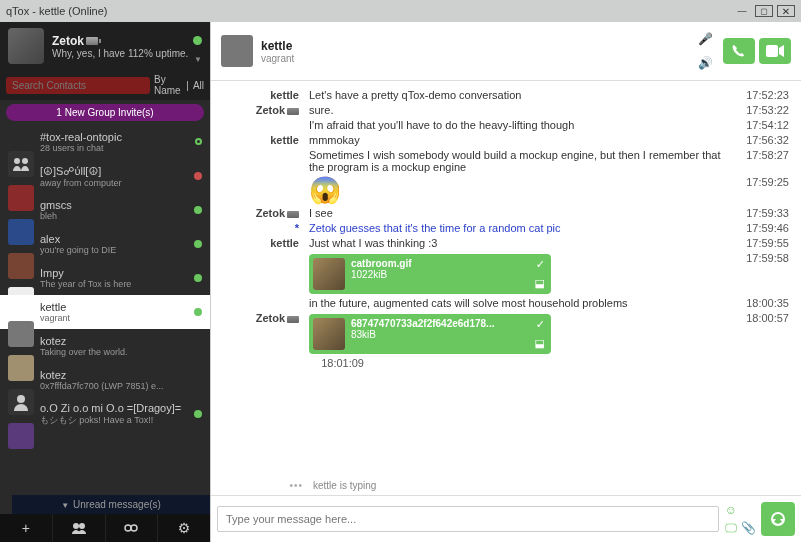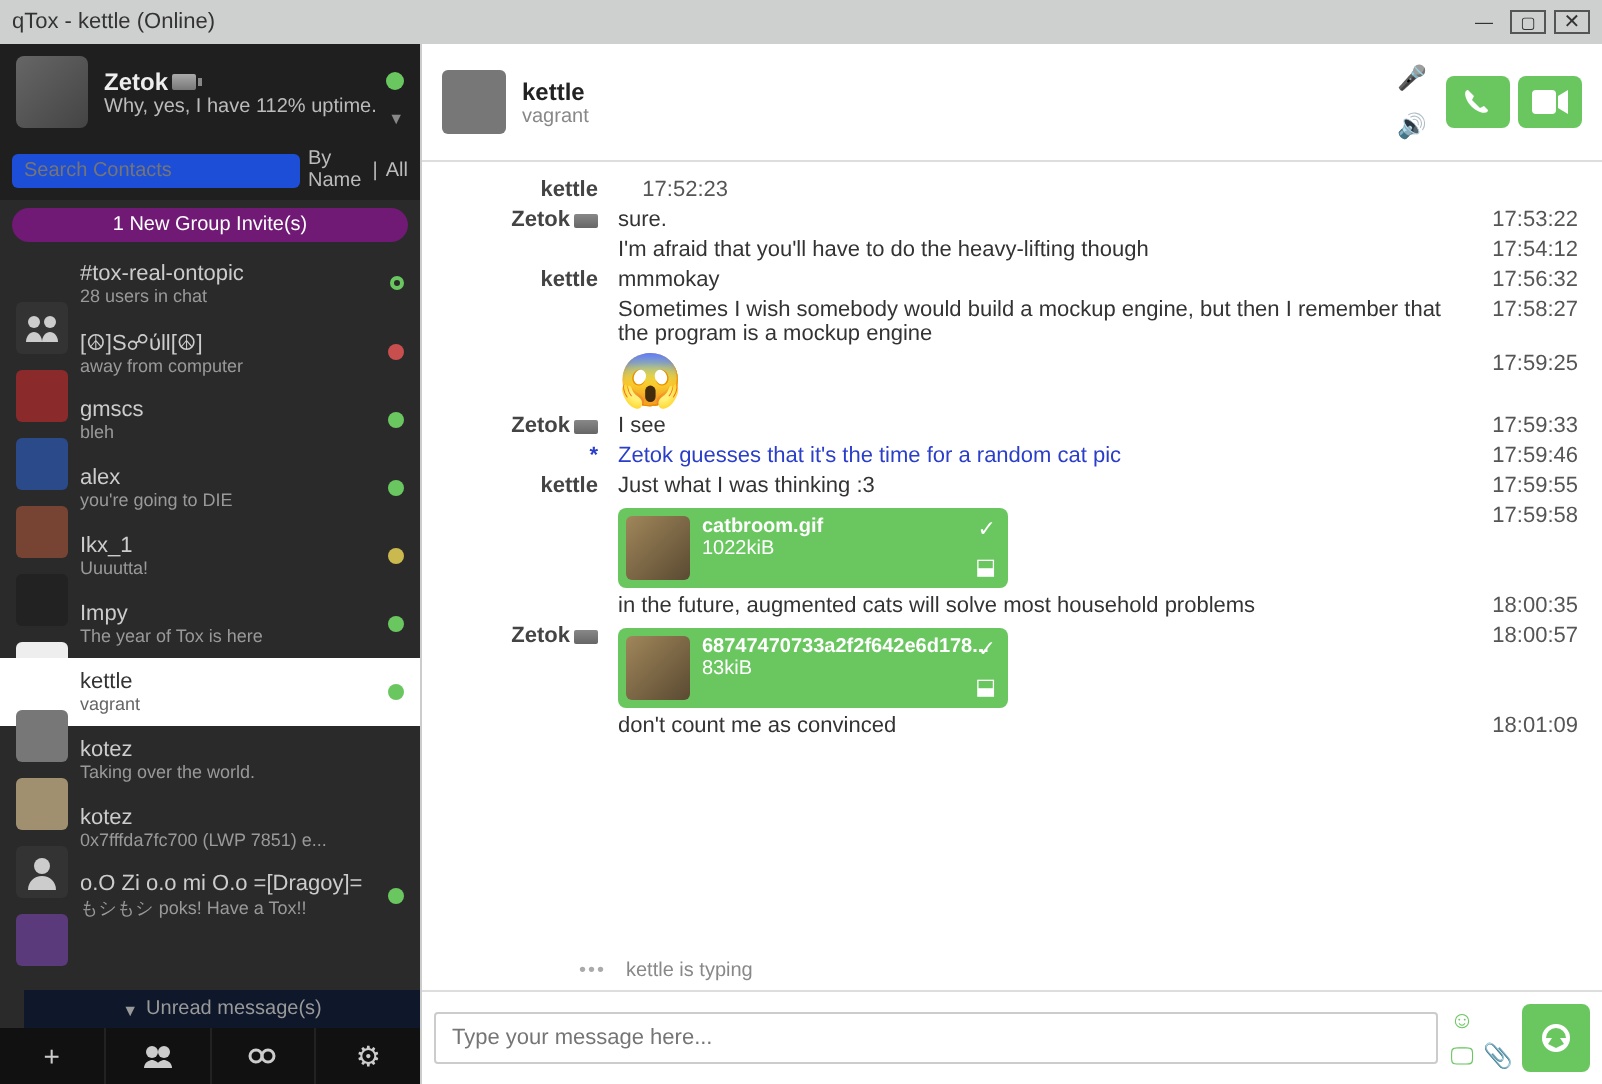--- a/index.html
+++ b/index.html
@@ -16,21 +16,21 @@
   .sidebar { width: 210px; background: #2a2a2a; display: flex; flex-direction: column; color: #ccc; }
   .profile { display: flex; align-items: center; padding: 6px 8px; gap: 8px; background: #1f1f1f; position:relative;}
   .avatar { width: 36px; height: 36px; border-radius: 4px; background: linear-gradient(135deg,#666,#444); flex:none;}
   .profile .name { font-weight: bold; font-size: 12px; color:#eee;}
   .profile .status { font-size: 10px; color: #bbb; }
   .profile .dot { width:9px;height:9px;border-radius:50%;background:#6ac760;position:absolute;right:8px;top:14px;}
   .profile .tri { position:absolute; right:8px; bottom:6px; color:#888; font-size:8px;}
   .profile .icon-cap { width:12px;height:8px;display:inline-block;vertical-align:middle;margin-left:2px;background:linear-gradient(#aaa,#777);border-radius:1px;position:relative;}
   .profile .icon-cap::after{content:"";position:absolute;right:-3px;top:2px;width:2px;height:4px;background:#888;}
   .searchrow { display:flex; align-items:center; padding:4px 6px; gap:4px; background:#1f1f1f;}
-  .searchrow input { flex:1; background:#1d4ed8; border:none; padding:3px 6px; color:#ccc; font-size:10px; border-radius:3px;}
+  .searchrow input { flex:1; background:#7f1d1d; border:none; padding:3px 6px; color:#ccc; font-size:10px; border-radius:3px;}
   .searchrow .filter { color:#bbb; font-size:10px;}
   .invitebar { margin:4px 6px; background:#701a75; color:#fff; text-align:center; padding:3px 0; border-radius:10px; font-size:10px;}
   .contacts { flex:1; overflow:auto; }
   .contact { display:flex; align-items:center; gap:6px; padding:4px 8px; height:34px; position:relative;}
   .contact.active { background:#fff; color:#333;}
   .contact .cav { width:26px; height:26px; border-radius:3px; background:#555; flex:none; display:flex;align-items:center;justify-content:center;font-size:10px;color:#eee;margin-top:43px;}
   .contact .cname { font-size:11px; font-weight:normal;}
   .contact.active .cname{color:#333;}
   .contact .csub { font-size:9px; color:#999;}
   .contact.active .csub{color:#666;}
@@ -50,21 +50,21 @@
   .chathead .spacer{flex:1;}
   .hbtn { width:32px;height:26px;border-radius:4px;background:#6ac760;margin-left:4px;display:flex;align-items:center;justify-content:center;color:#fff;font-size:13px;}
   .hicon { width:26px;height:22px;background:none;color:#aaa;border:none;margin-left:2px;display:flex;align-items:center;justify-content:center;font-size:12px;}
   .chatlog { flex:1; overflow:auto; padding:8px 12px 8px 8px;}
   .msg { display:flex; align-items:flex-start; margin-bottom:3px; font-size:11px;}
   .msg .who { width:90px; text-align:right; padding-right:10px; font-weight:bold; color:#444;}
   .msg .body { flex:1; color:#333; padding-right:8px;}
   .msg .time { width:55px; text-align:right; color:#555;}
   .msg.action .who{color:#2a3ec9;} .msg.action .body{color:#2a3ec9;}
   .emoji { font-size:26px; line-height:1; display:inline-block; padding:1px 0;}
-  .filecard { display:flex; background:#6ac760; color:#fff; border-radius:4px; padding:4px; width:195px; margin-top:2px; align-items:flex-start; position:relative;}
+  .filecard { display:flex; background:#6ac760; color:#fff; border-radius:4px; padding:4px; width:242px; margin-top:2px; align-items:flex-start; position:relative;}
   .filecard .thumb { width:32px;height:32px;border-radius:3px;margin-right:6px; background:rgba(0,0,0,0.25);}
   .filecard .fname{font-size:10px;font-weight:bold;}
   .filecard .fsize{font-size:10px;}
   .filecard .okicon{position:absolute;right:6px;top:4px;font-size:11px;}
   .filecard .saveicon{position:absolute;right:6px;bottom:4px;font-size:11px;}
   .typing { display:flex; align-items:center; padding:4px 12px; color:#888; font-size:10px;}
   .typing .dots { width:90px;text-align:right;padding-right:10px;color:#aaa;letter-spacing:1px;}
   .inputbar { border-top:1px solid #ddd; padding:6px; display:flex; align-items:center;}
   .inputbar input { flex:1; border:1px solid #ccc; padding:6px 8px; font-size:11px; color:#555; border-radius:2px;}
   .inputside { display:flex; flex-direction:column; margin-left:4px; gap:2px; }
@@ -137,28 +137,20 @@
         </div>
         <div class="contact">
           <div class="cav" style="background: rgb(119, 68, 51);"></div>
           <div>
             <div class="cname">alex</div>
             <div class="csub">you're going to DIE</div>
           </div>
           <span class="st green"></span>
         </div>
         <div class="contact">
-          <div class="cav" style="background: rgb(34, 34, 34);"></div>
-          <div>
-            <div class="cname">Ikx_1</div>
-            <div class="csub">Uuuutta!</div>
-          </div>
-          <span class="st yellow"></span>
-        </div>
-        <div class="contact">
           <div class="cav" style="background: rgb(238, 238, 238); color: rgb(204, 51, 51); font-weight: bold;">Do!</div>
           <div>
             <div class="cname">Impy</div>
             <div class="csub">The year of Tox is here</div>
           </div>
           <span class="st green"></span>
         </div>
         <div class="contact active">
           <div class="cav" style="background: rgb(119, 119, 119);"></div>
           <div>
@@ -239,20 +231,21 @@
           <svg width="18" height="12">
             <rect x="0" y="0" width="12" height="12" rx="2" fill="#fff"></rect>
             <path d="M13 3l5-3v12l-5-3z" fill="#fff"></path>
           </svg>
         </div>
     </div>
 
     <div class="chatlog" id="chatlog">
         <div class="msg">
           <div class="who">kettle</div>
+          <div class="body">Let's have a pretty qTox-demo conversation</div>
           <div class="time">17:52:23</div>
         </div>
         <div class="msg">
           <div class="who">Zetok<span style="display:inline-block;width:12px;height:7px;background:linear-gradient(#888,#666);border-radius:1px;vertical-align:middle;margin-left:2px;"></span></div>
           <div class="body">sure.</div>
           <div class="time">17:53:22</div>
         </div>
         <div class="msg">
           <div class="who"></div>
           <div class="body">I'm afraid that you'll have to do the heavy-lifting though</div>
@@ -318,21 +311,20 @@
                 <div class="fsize">83kiB</div>
               </div>
               <span class="okicon">✓</span>
               <span class="saveicon">⬓</span>
             </div>
           </div>
           <div class="time">18:00:57</div>
         </div>
         <div class="msg">
           <div class="who"></div>
-          <div class="body">don't count me as convinced</div>
           <div class="time">18:01:09</div>
         </div>
       </div>
 
     <div class="typing">
       <span class="dots">•••</span>
       <span>kettle is typing</span>
     </div>
 
     <div class="inputbar">

